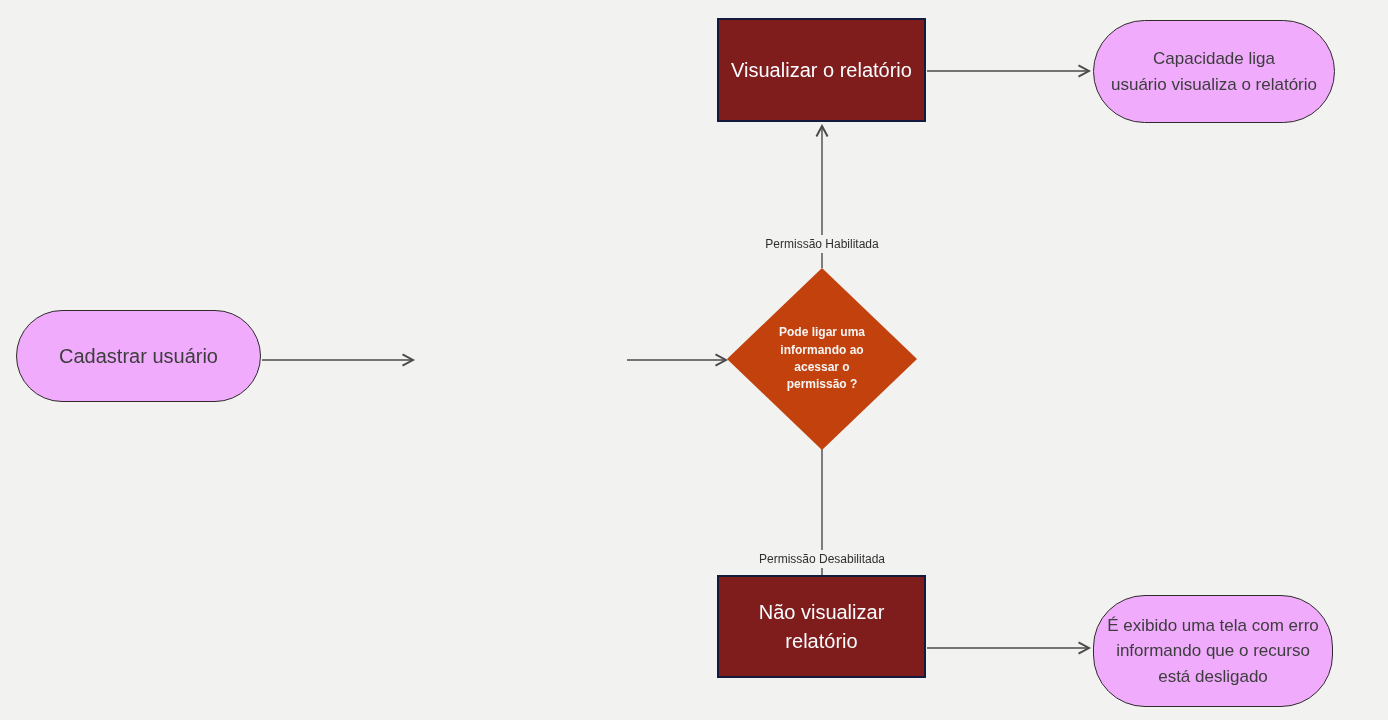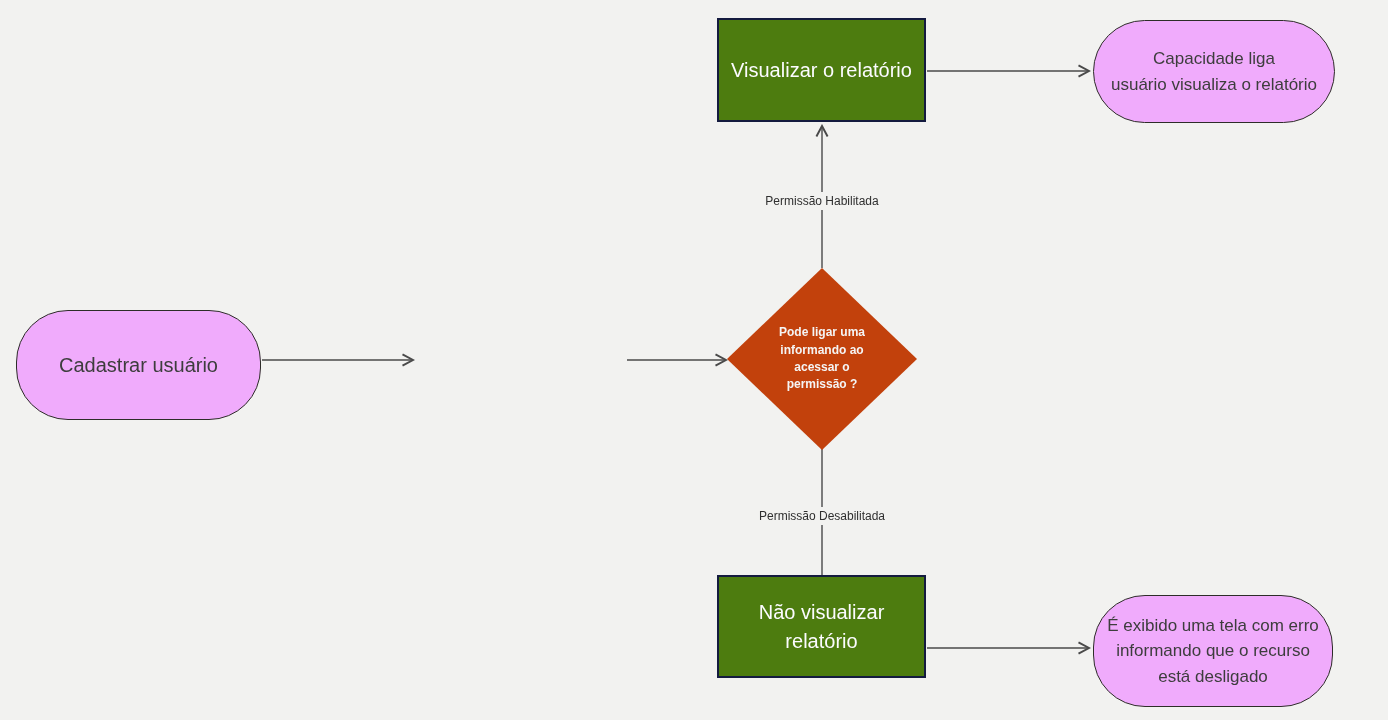--- a/index.html
+++ b/index.html
@@ -25,21 +25,21 @@
   }
   .terminal {
     background: #f0abfc;
     border: 1.5px solid #2e2d29;
     border-radius: 52px;
     color: #3d3d3d;
   }
   .terminal.small-text { font-size: 17px; line-height: 1.5; }
   .terminal.big-text  { font-size: 20px; }
   .process {
-    background: #4d7c0f;
+    background: #7f1d1d;
     border: 2px solid #141b3f;
     color: #fcfcff;
     font-size: 20px;
     line-height: 1.45;
   }
   .decision {
     background: #c2410c;
     clip-path: polygon(50% 0%, 100% 50%, 50% 100%, 0% 50%);
     color: #f5f5f5;
     font-size: 12px;
@@ -48,20 +48,21 @@
   }
   .edge-label {
     position: absolute;
     transform: translate(-50%, -50%);
     background: #f2f2f0;
     color: #2f2f2f;
     font-size: 12px;
     padding: 2px 5px;
     white-space: nowrap;
     z-index: 3;
+    margin-top: 43px;
   }
   svg.edges {
     position: absolute;
     left: 0; top: 0;
     width: 1388px;
     height: 720px;
     pointer-events: none;
     z-index: 1;
   }
   .node { z-index: 2; }
@@ -82,21 +83,21 @@
     <line x1="627" y1="360" x2="726" y2="360" stroke="#4a4a4a" stroke-width="1.4" marker-end="url(#arrow)"></line>
     <line x1="822" y1="268" x2="822" y2="126" stroke="#4a4a4a" stroke-width="1.4" marker-end="url(#arrow)"></line>
     <line x1="927" y1="71" x2="1089" y2="71" stroke="#4a4a4a" stroke-width="1.4" marker-end="url(#arrow)"></line>
     <line x1="822" y1="449" x2="822" y2="593" stroke="#4a4a4a" stroke-width="1.4" marker-end="url(#arrow)"></line>
     <line x1="927" y1="648" x2="1089" y2="648" stroke="#4a4a4a" stroke-width="1.4" marker-end="url(#arrow)"></line>
   </svg>
 
   <div class="edge-label" style="left:822px; top:201px;">Permissão Habilitada</div>
   <div class="edge-label" style="left:822px; top:516px;">Permissão Desabilitada</div>
 
-  <div class="node terminal big-text" style="left:16px; top:310px; width:245px; height:110px;text-align:right;">
+  <div class="node terminal big-text" style="left:16px; top:310px; width:245px; height:92px;text-align:right;">
     <span>Cadastrar usuário</span>
   </div>
 
 
   <div class="node decision" style="left:727px; top:268px; width:190px; height:182px;">
     <div class="lines">
       <div>Pode ligar uma</div>
       <div>informando ao</div>
       <div>acessar o</div>
       <div>permissão ?</div>

